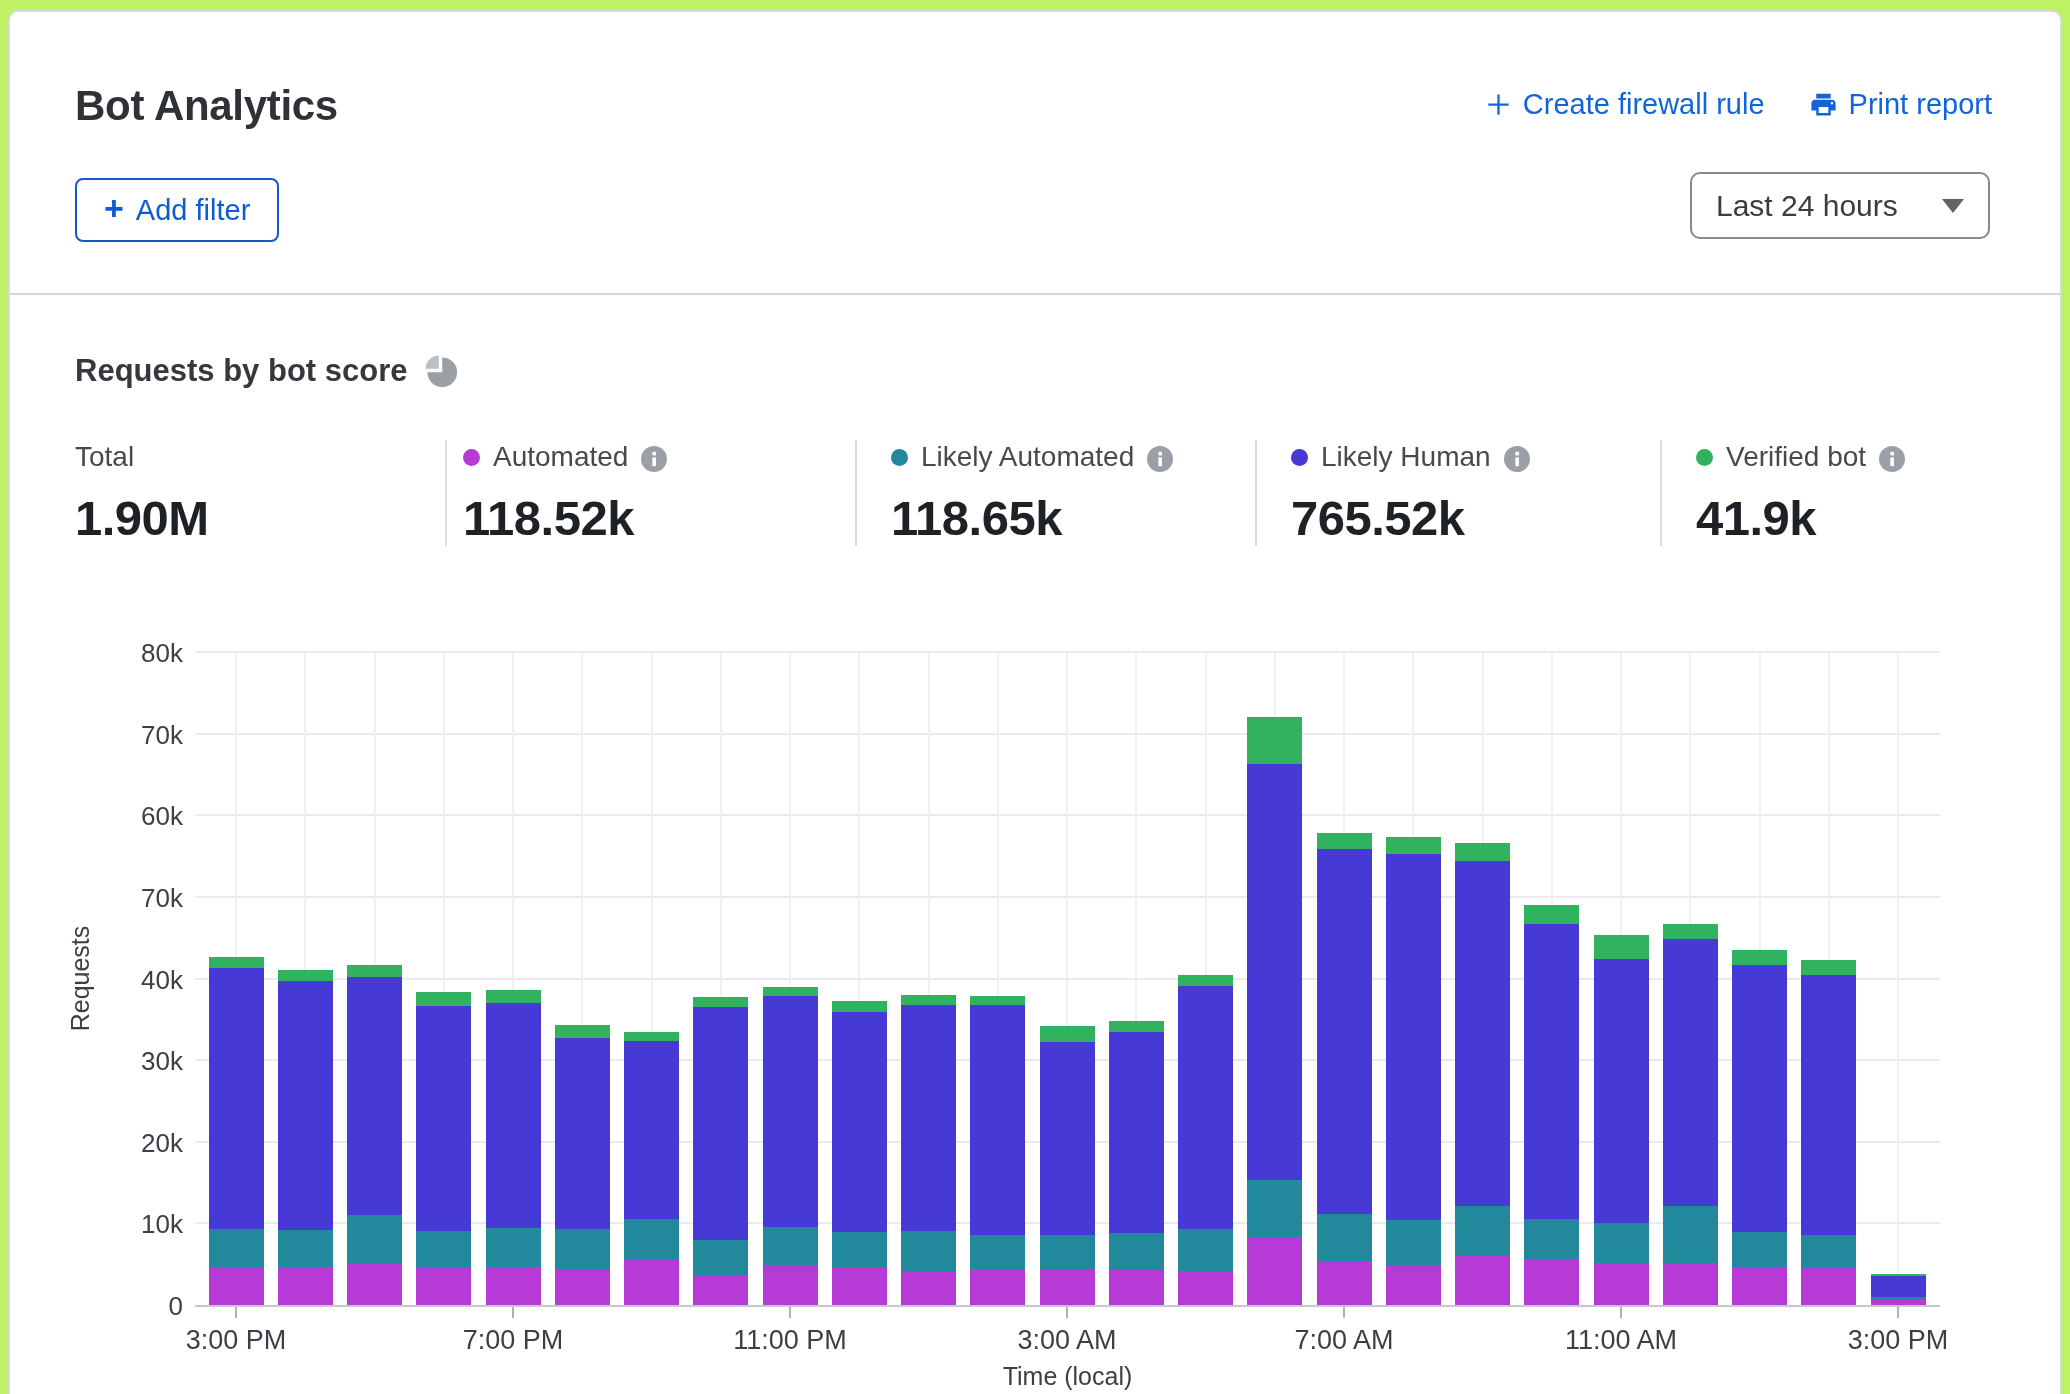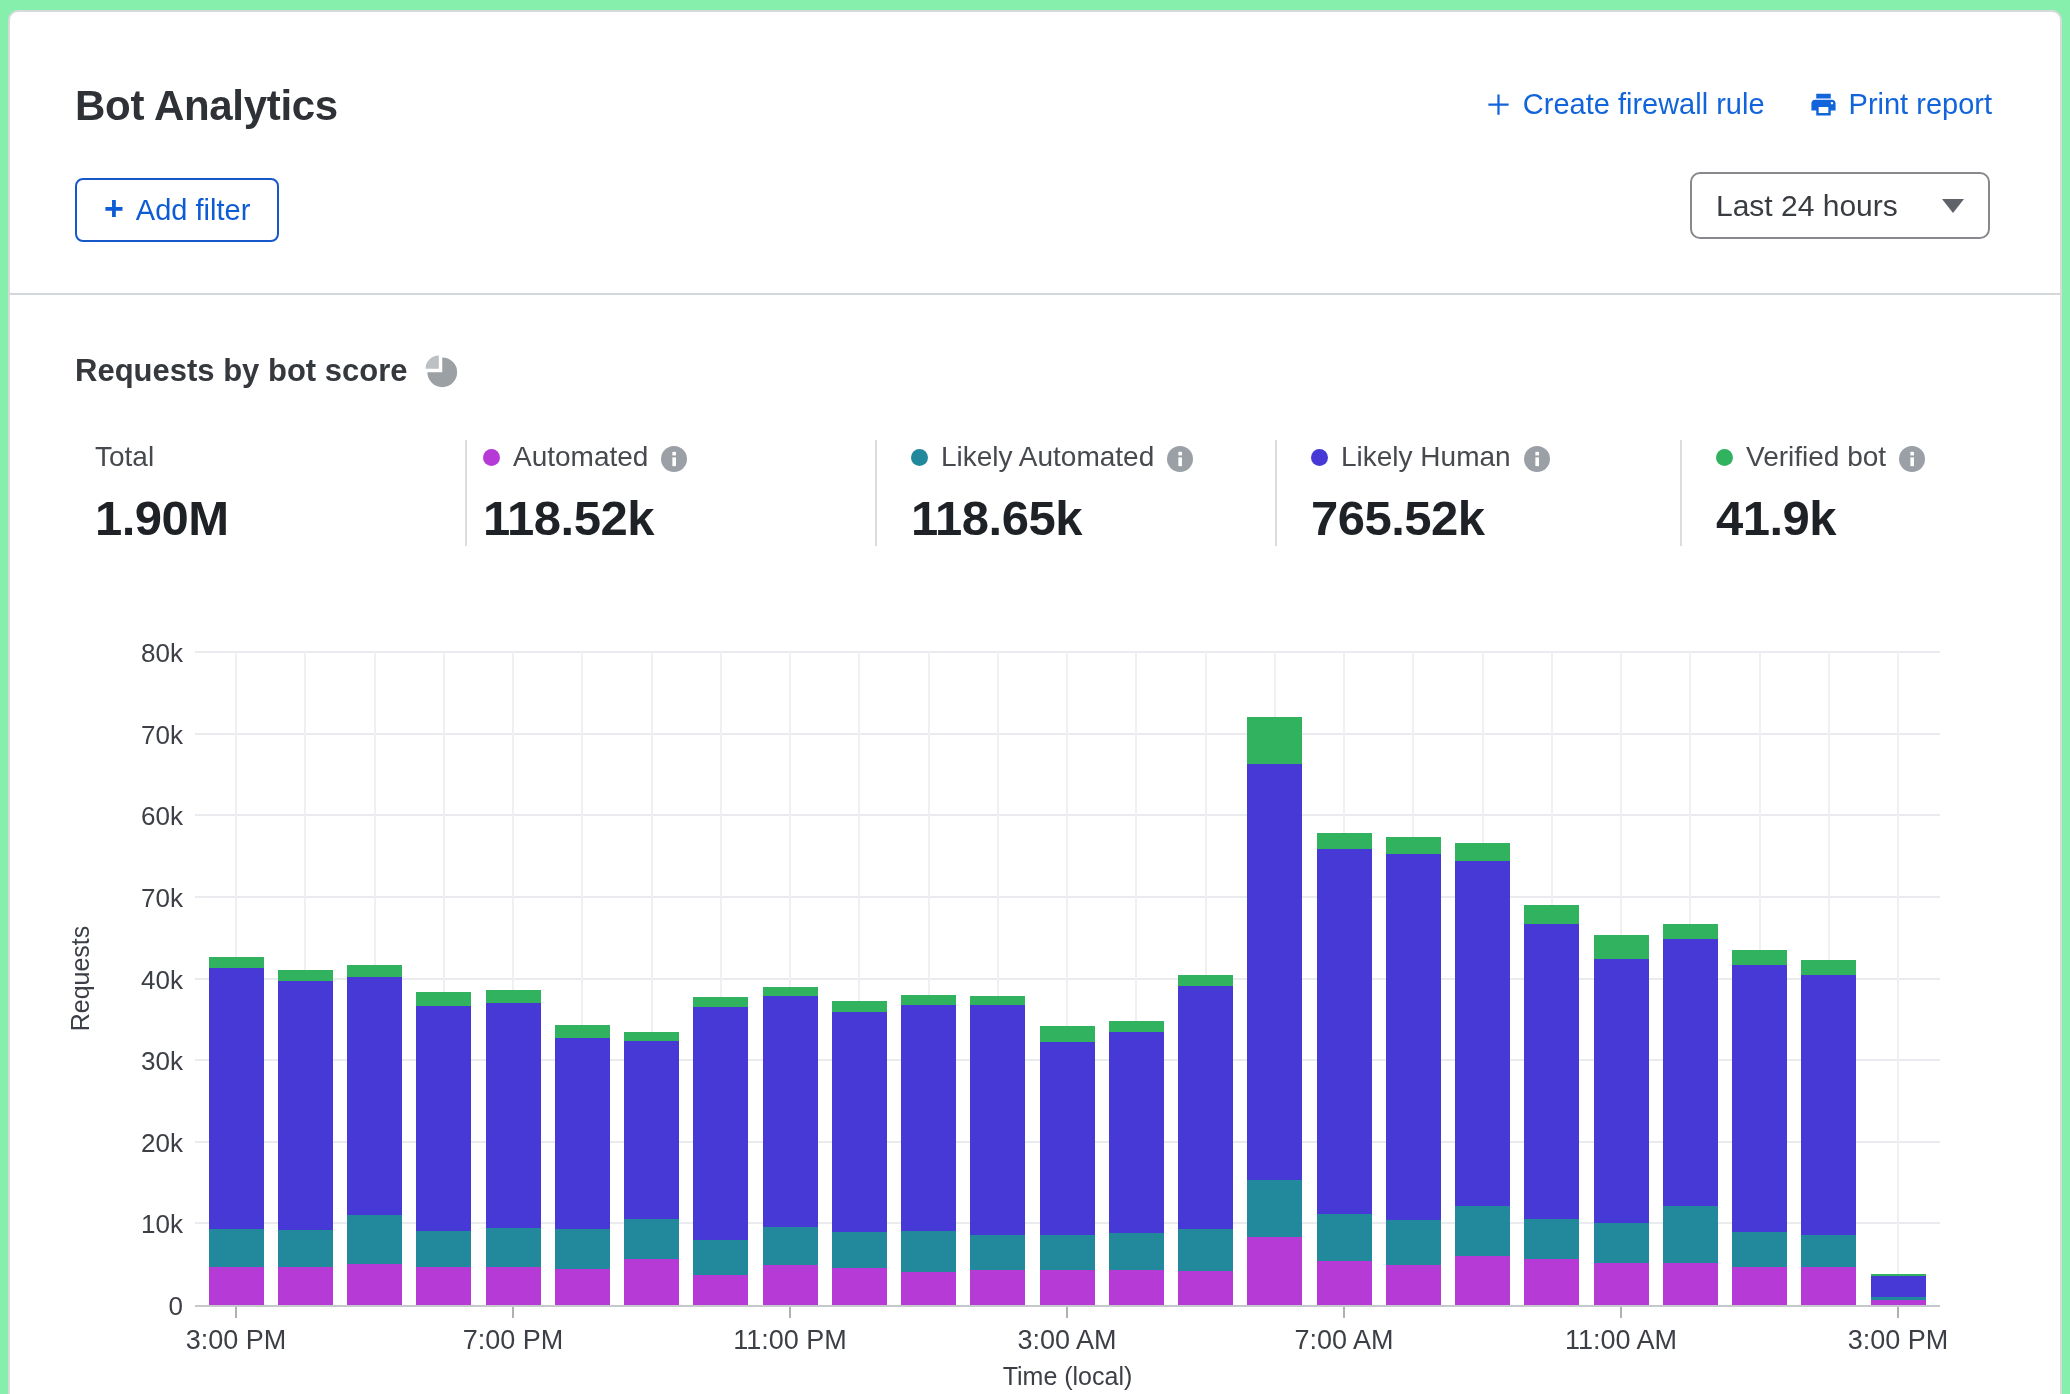--- a/index.html
+++ b/index.html
@@ -1,18 +1,18 @@
 <!DOCTYPE html>
 <html><head>
 <meta charset="utf-8">
 <style>
   * { margin:0; padding:0; box-sizing:border-box; }
   body { background:#fff; }
   .screen{
-    position:relative; width:2070px; height:1394px; background:#86efac;
+    position:relative; width:2070px; height:1394px; background:#bef264;
     font-family:"Liberation Sans", sans-serif; overflow:hidden; color:#36393f;
   }
   .abs{ position:absolute; }
   .card{
     position:absolute; left:8px; top:10px; right:8px; height:1520px;
     border:2px solid #d7dadd; border-radius:10px; background:#fff;
   }
   .page-title{ left:75px; top:82px; font-size:42px; font-weight:bold; color:#2e3136; letter-spacing:-0.3px;}
   .actions{ right:78px; top:88px; display:flex; gap:44px; align-items:center; }
   .action{ display:flex; align-items:center; gap:11px; color:#1264db; font-size:29px; cursor:pointer; }
@@ -24,21 +24,21 @@
   .add-filter .plus{ font-size:34px; font-weight:bold; line-height:1; transform:translateY(-2px); }
   .dropdown{
     left:1690px; top:172px; width:300px; height:67px; border:2px solid #87898d; border-radius:10px;
     display:flex; align-items:center; justify-content:space-between; padding:0 24px; cursor:pointer; background:#fff;
   }
   .dropdown .val{ font-size:30px; color:#393c40; }
   .caret{ width:0; height:0; border-left:11px solid transparent; border-right:11px solid transparent; border-top:14px solid #5f6369; }
   .hr{ left:10px; right:10px; top:293px; height:2px; background:#d4d7da; }
   .section-title{ left:75px; top:352px; display:flex; align-items:center; gap:15px; }
   .section-title .t{ font-size:31px; font-weight:bold; color:#35383d; }
-  .stats{ left:75px; top:440px; right:40px; display:flex;margin-left:20px; }
+  .stats{ left:75px; top:440px; right:40px; display:flex; }
   .stat{ padding-right:20px; }
   .stat + .stat{ border-left:2px solid #dadde0; padding-left:34px; }
   .stat-label{ display:flex; align-items:center; gap:13px; font-size:28px; color:#46494e; height:34px; }
   .dot{ width:17px; height:17px; border-radius:50%; flex:none; }
   .stat-value{ margin-top:16px; font-size:49px; font-weight:bold; color:#1e2126; letter-spacing:-0.5px; }
   .gridline-h{ position:absolute; height:2px; background:#e9ebee; }
   .gridline-v{ position:absolute; width:2px; background:#eef0f2; }
   .axis-x{ position:absolute; height:2px; background:#c6c9cc; }
   .ylab{ position:absolute; width:90px; text-align:right; font-size:26px; color:#3c4046; }
   .xlab{ position:absolute; width:170px; text-align:center; font-size:27px; color:#3c4046; }

